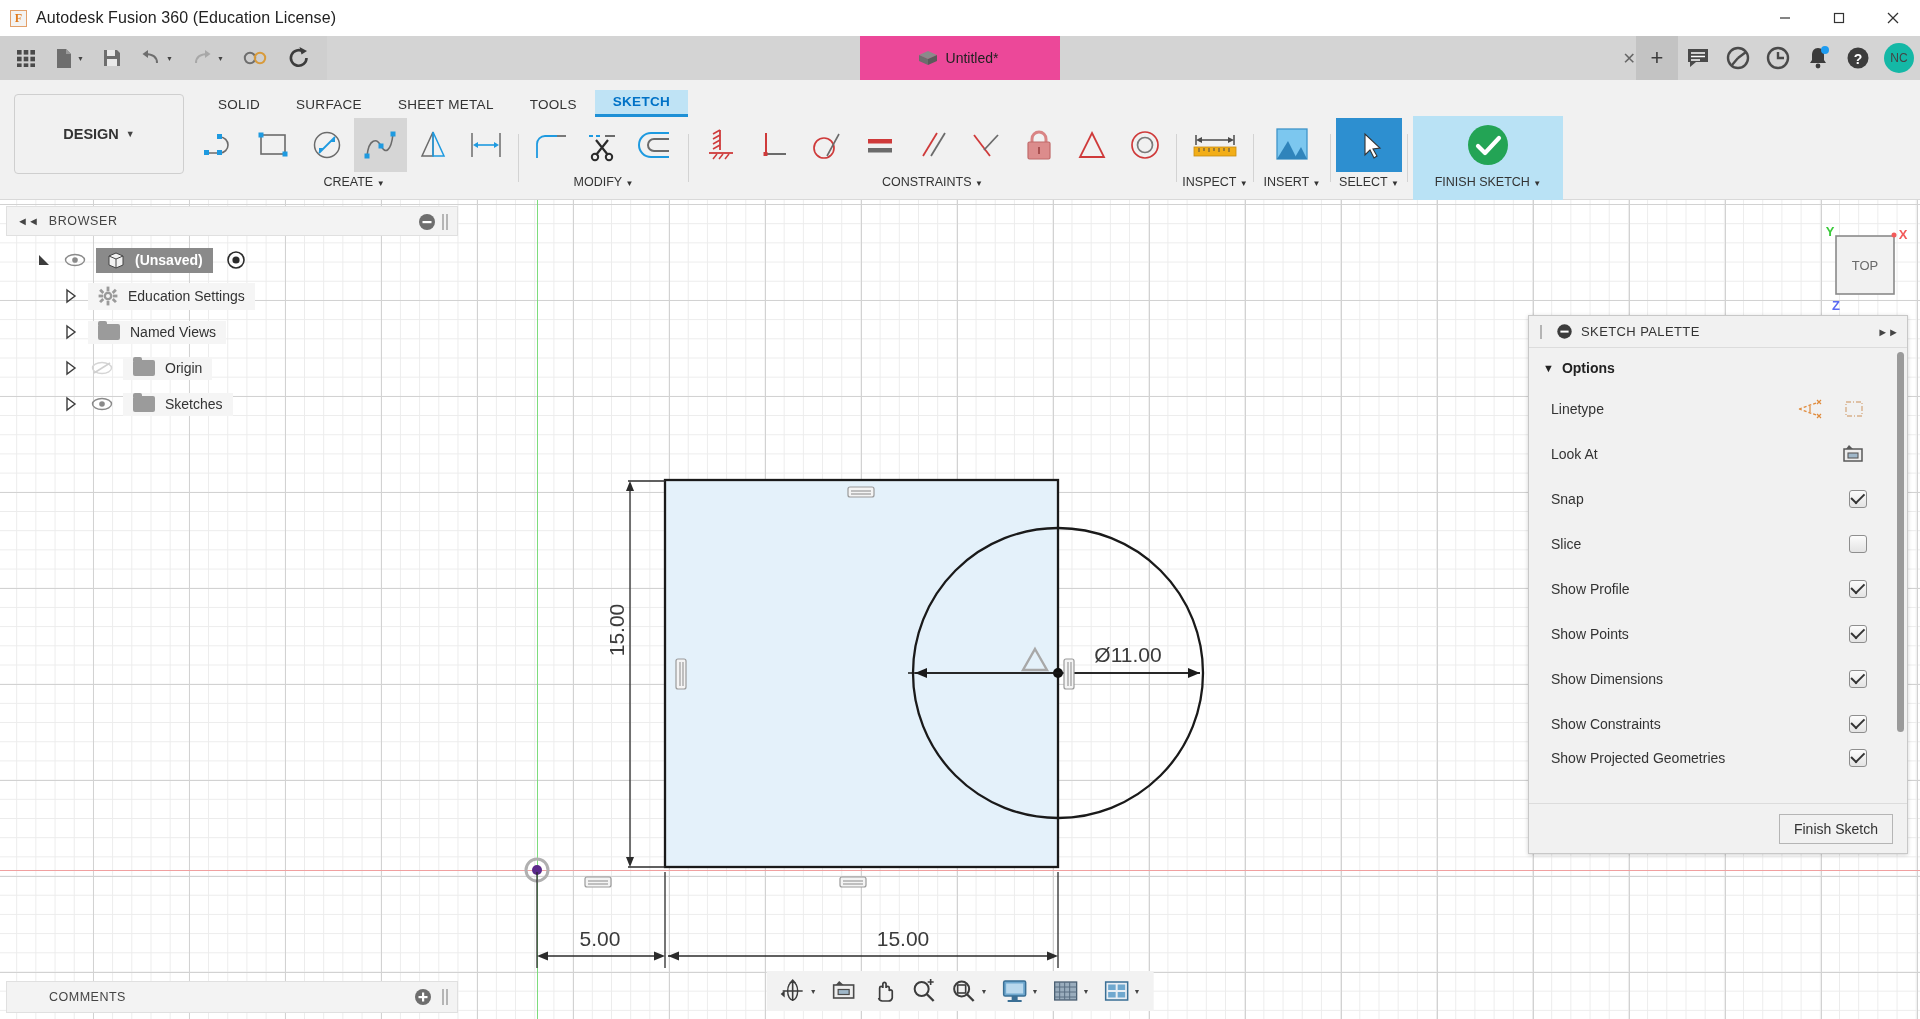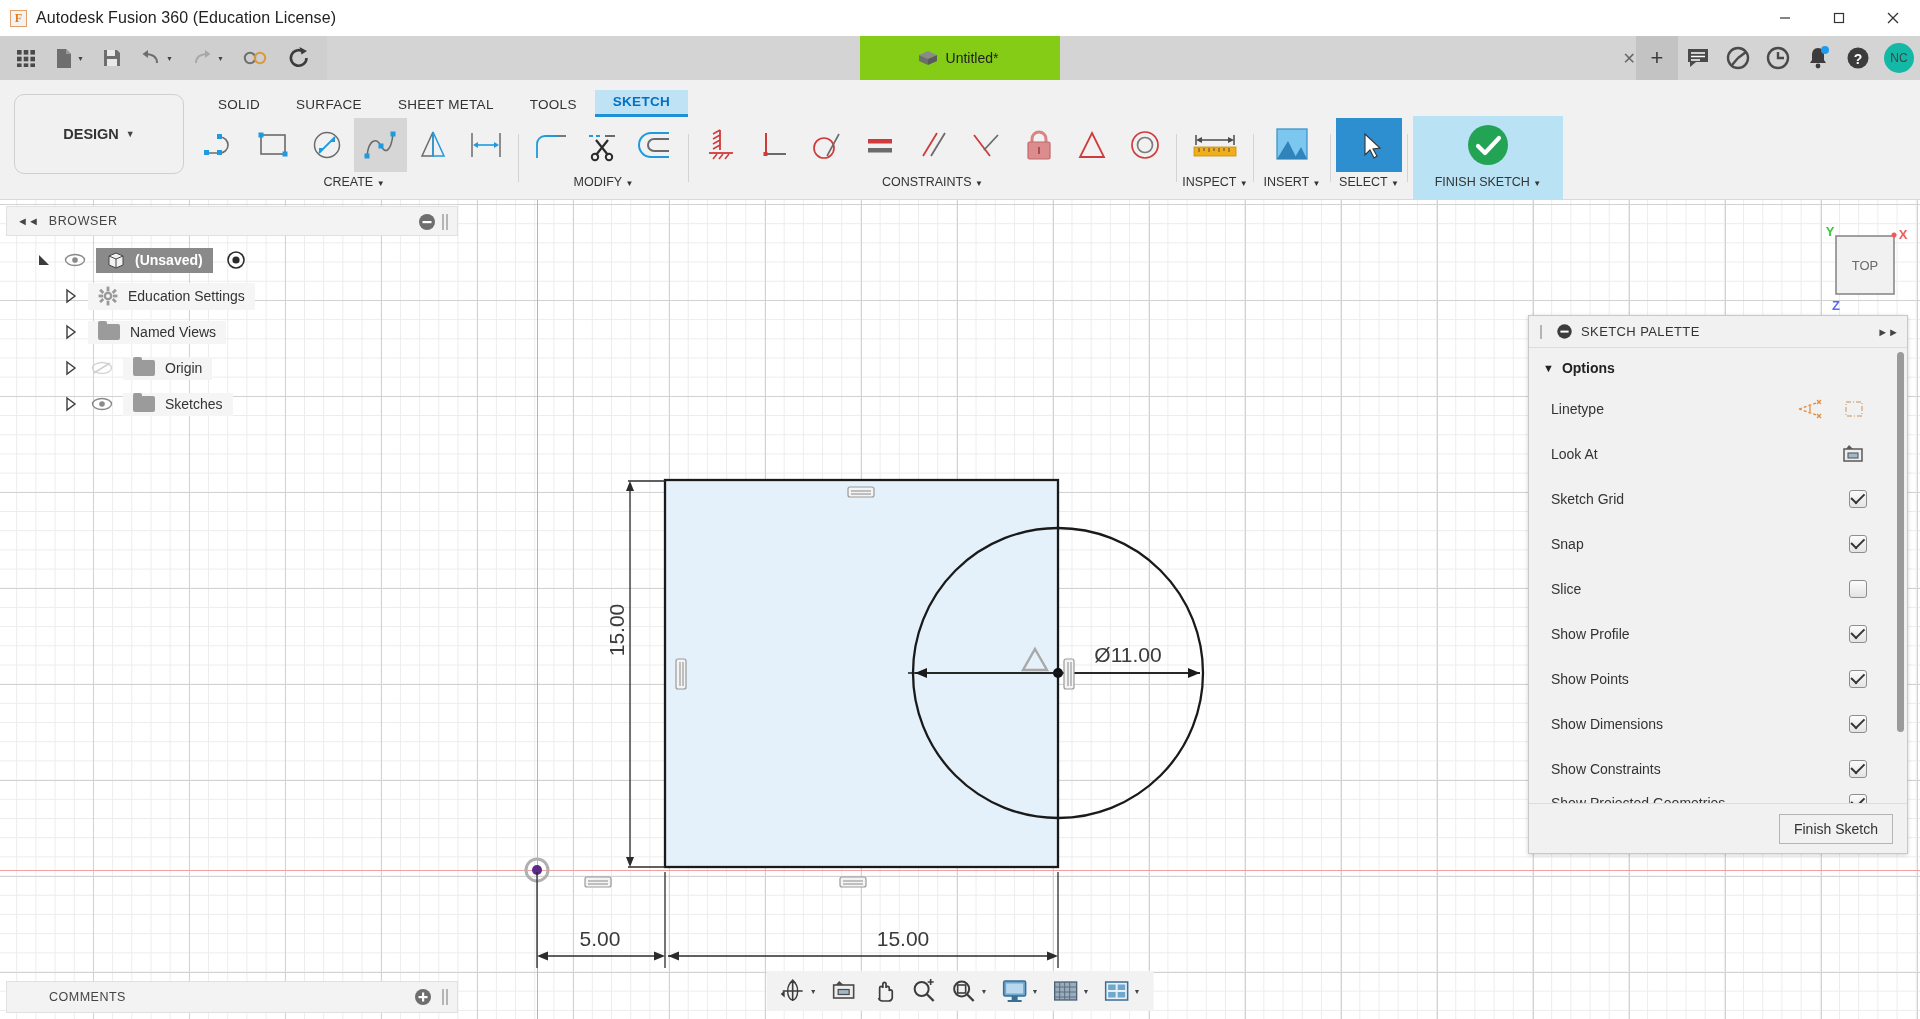--- a/index.html
+++ b/index.html
@@ -28,39 +28,39 @@
   
   .qat {
     height:44px; background:#d4d4d4; display:flex; align-items:center; position:relative;
   }
   .qat-left { display:flex; align-items:center; background:#cfcfcf; height:44px; padding:0 6px;}
   .qat-btn { height:44px; display:flex; align-items:center; justify-content:center;
              padding:0 9px; cursor:pointer; }
   .caret { font-size:7px; margin-left:4px; color:#444;}
   .doc-tab-wrap { position:absolute; left:0; right:0; top:0; height:44px;
                   display:flex; align-items:center; justify-content:center; pointer-events:none;}
-  .doc-tab { background:#84cc16; height:44px; display:flex; align-items:center;
+  .doc-tab { background:#ec4899; height:44px; display:flex; align-items:center;
              padding:0 18px 0 14px; gap:8px; pointer-events:auto; min-width:200px;
              justify-content:center;}
   .doc-title { font-size:14px; color:#222; }
   .tab-close { margin-left:28px; color:#666; font-size:16px; cursor:pointer;}
   .qat-right { position:absolute; right:6px; top:0; height:44px; display:flex; align-items:center;}
   .qat-icon { width:40px;height:44px;display:flex;align-items:center;justify-content:center;
               cursor:pointer; position:relative;}
   .plus-tab{background:#c3c3c3;width:42px;height:44px;display:flex;align-items:center;justify-content:center;font-size:22px;color:#3c3c3c;cursor:pointer;}
   .avatar { width:30px;height:30px;border-radius:50%;background:#14b8a6;display:flex;
             align-items:center;justify-content:center;font-size:12px;color:#444;margin-left:6px;
             cursor:pointer;}
   .notif-dot{position:absolute;width:8px;height:8px;border-radius:50%;background:#1d9bf0;top:10px;right:9px;}
   
   .ribbon { height:120px; background:#f1f1f1; position:relative;
             border-bottom:1px solid #d9d9d9; display:flex; }
   .design-box {
     width:170px; height:80px; margin:14px 0 0 14px; border:1px solid #cfcfcf;
-    border-radius:10px; background:#f1f1f1; display:flex; align-items:center;
+    border-radius:4px; background:#f1f1f1; display:flex; align-items:center;
     justify-content:center; font-weight:bold; font-size:14.5px; color:#333; cursor:pointer;
   }
   .tabs-row { position:absolute; left:200px; top:10px; display:flex; align-items:flex-end;}
   .rtab { padding:4px 18px 5px; font-size:13.5px; color:#333; cursor:pointer; letter-spacing:.3px;}
   .rtab.active { background:#bfe3f5; color:#0072c6; font-weight:bold;
                  border-bottom:3px solid #1e90d6; }
   .tools-area { position:absolute; left:195px; top:36px; right:0; height:84px; display:flex; }
   .tgroup { display:flex; flex-direction:column; position:relative; }
   .tgroup-icons { display:flex; align-items:center; height:58px; }
   .tgroup-label { text-align:center; font-size:12.5px; color:#333; margin-top:1px;}
@@ -793,24 +793,20 @@
         <span style="margin-right:2px">
           <svg width="24" height="22" viewBox="0 0 24 22">
             <path d="M3 6 h18 v12 h-18 z" fill="#eeeeee" stroke="#5a5a5a" stroke-width="1.5"></path>
             <rect x="7" y="10" width="10" height="5" fill="#9fb7c9" stroke="#5a5a5a" stroke-width="1.1"></rect>
             <path d="M5 6 L8 2 L12 6" fill="#5a5a5a"></path>
           </svg>
         </span>
       </div>
 
       <div class="prow">
-        <span class="pl">Sketch Grid</span>
-        <span class="chk on"></span>
-      </div>
-      <div class="prow">
         <span class="pl">Snap</span>
         <span class="chk on"></span>
       </div>
       <div class="prow">
         <span class="pl">Slice</span>
         <span class="chk"></span>
       </div>
       <div class="prow">
         <span class="pl">Show Profile</span>
         <span class="chk on"></span>

